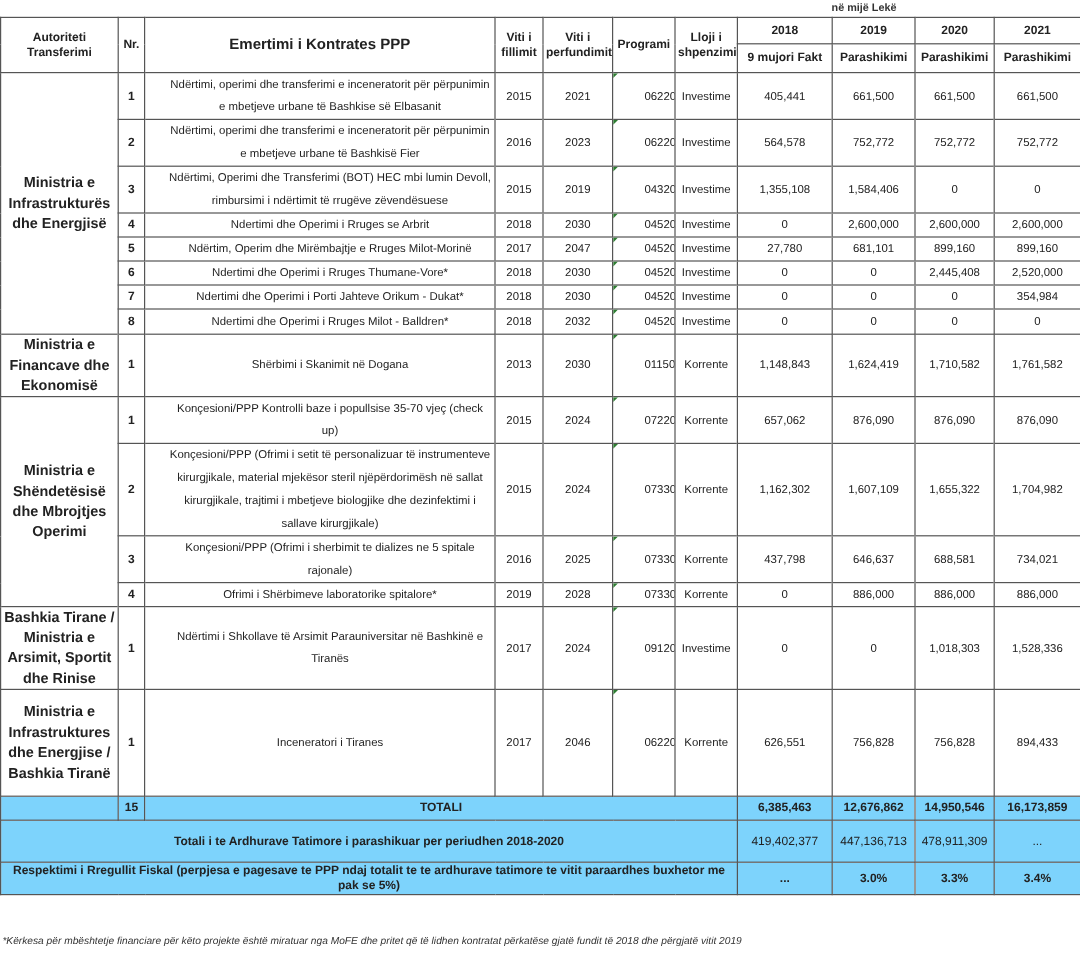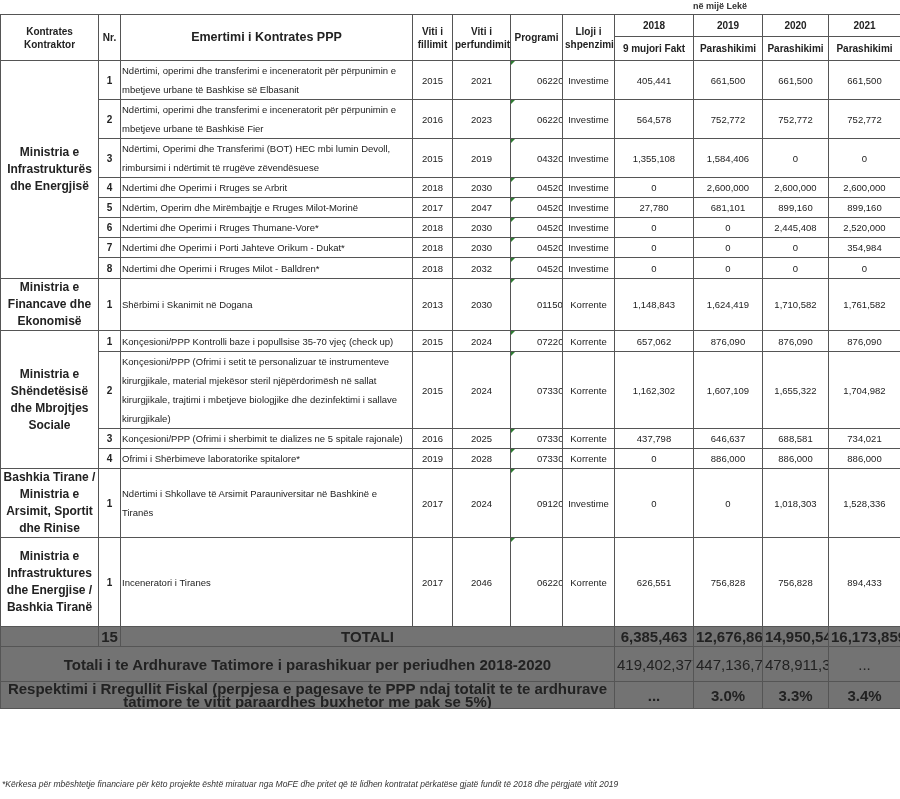--- a/index.html
+++ b/index.html
@@ -6,28 +6,28 @@
   body { width:900px; height:799px; position:relative; overflow:hidden;
          font-family:"Liberation Sans", sans-serif; color:#222; }
   .unit { position:absolute; top:0; left:693px; width:135px; text-align:left;
           font-size:9px; font-weight:bold; color:#333; line-height:12px; }
   table { position:absolute; top:14px; left:0; width:900px; border-collapse:collapse;
           table-layout:fixed; font-size:9.5px; }
   td, th { border:1px solid #555; padding:0 2px; text-align:center; vertical-align:middle;
            overflow:hidden; line-height:13px; }
   th { font-weight:bold; font-size:10px; }
   th.big { font-size:12.5px; }
-  td.name { text-align:left; line-height:19px; padding-left:1px; }
+  td.name { text-align:center; line-height:19px; padding-left:19px; }
   td.auth { font-weight:bold; font-size:12px; line-height:17px; }
   td.nr { font-weight:bold; font-size:10px; }
   tr.dot td { border-bottom:1px dotted #555; }
   td.prog { position:relative;padding-left:26px; }
   td.prog::before { content:""; position:absolute; left:0; top:0; width:0; height:0;
           border-top:4px solid #2e7d32; border-right:4px solid transparent; }
-  tr.tot td { background:#737373; font-weight:bold; font-size:15px; }
+  tr.tot td { background:#7dd3fc; font-weight:bold; font-size:10px; }
   tr.tot td.plain { font-weight:normal; }
   .foot { position:absolute; top:779px; left:2px; font-size:8.5px; font-style:italic; color:#333; }
 </style>
 </head>
 <body>
 
 <div class="unit">në mijë Lekë</div>
 
 <table>
   <colgroup>
@@ -38,21 +38,21 @@
       <col style="width:58px">
       <col style="width:52px">
       <col style="width:52px">
     <col style="width:79px">
       <col style="width:69px">
       <col style="width:66px">
       <col style="width:72px">
   </colgroup>
   <thead>
     <tr style="height:22px">
-      <th rowspan="2">Kontrates Kontraktor</th>
+      <th rowspan="2">Autoriteti Transferimi</th>
       <th rowspan="2">Nr.</th>
       <th rowspan="2" class="big">Emertimi i Kontrates PPP</th>
       <th rowspan="2">Viti i fillimit</th>
       <th rowspan="2">Viti i perfundimit</th>
       <th rowspan="2">Programi</th>
       <th rowspan="2">Lloji i shpenzimit</th>
       <th>2018</th>
       <th>2019</th>
       <th>2020</th>
       <th>2021</th>
@@ -169,21 +169,21 @@
         <td>2013</td>
         <td>2030</td>
         <td class="prog">01150</td>
         <td>Korrente</td>
         <td>1,148,843</td>
         <td>1,624,419</td>
         <td>1,710,582</td>
         <td>1,761,582</td>
       </tr>
       <tr class="dot" style="height: 21px;">
-        <td rowspan="4" class="auth">Ministria e Shëndetësisë dhe Mbrojtjes Sociale</td>
+        <td rowspan="4" class="auth">Ministria e Shëndetësisë dhe Mbrojtjes Operimi</td>
         <td class="nr">1</td>
         <td class="name">Konçesioni/PPP   Kontrolli baze i popullsise 35-70 vjeç (check up)</td>
         <td>2015</td>
         <td>2024</td>
         <td class="prog">07220</td>
         <td>Korrente</td>
         <td>657,062</td>
         <td>876,090</td>
         <td>876,090</td>
         <td>876,090</td>

